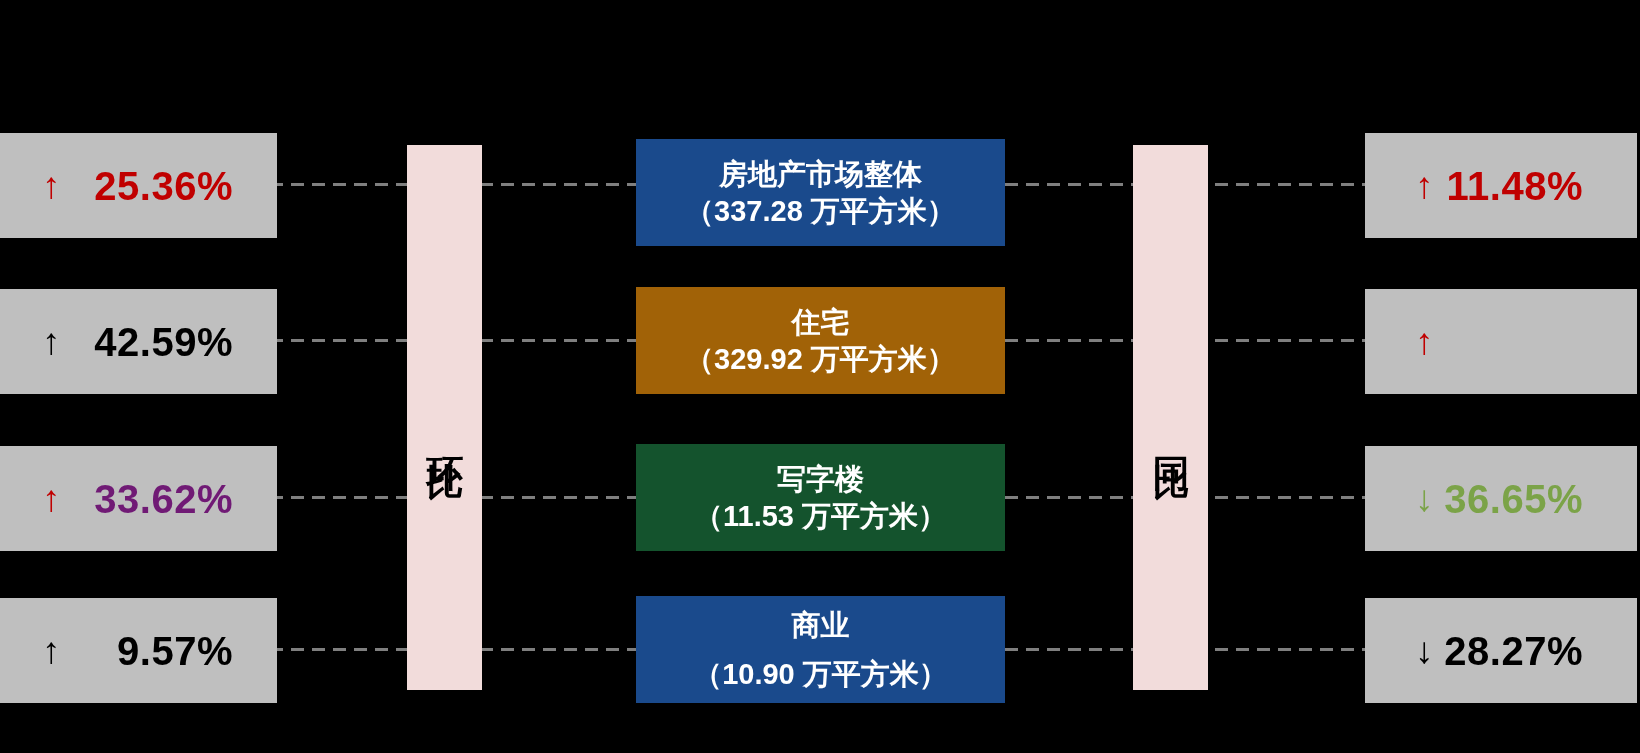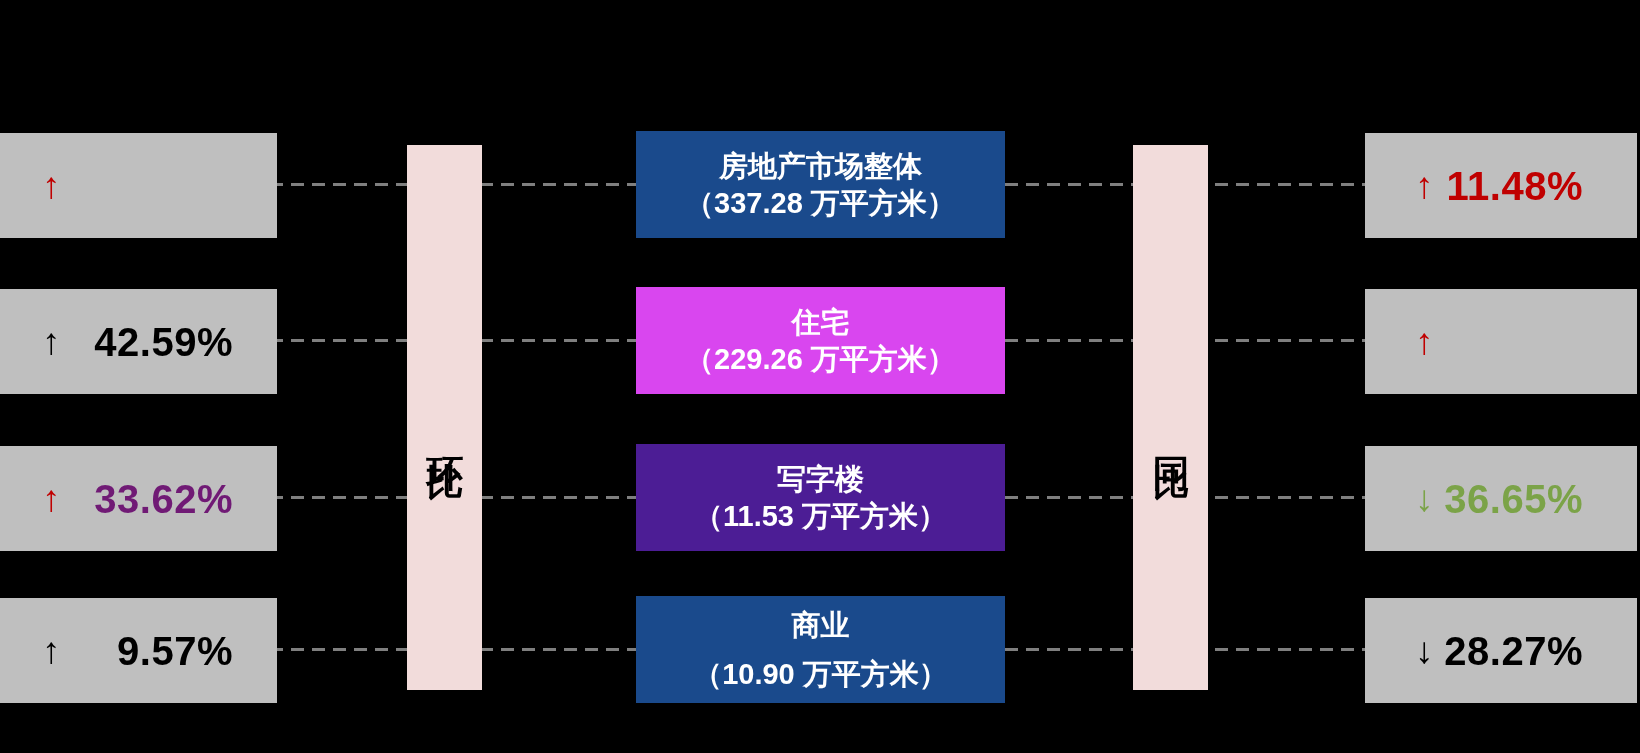--- a/index.html
+++ b/index.html
@@ -104,47 +104,48 @@
 
 <div class="stage">
 
   <div class="dash r1"></div>
   <div class="dash r2"></div>
   <div class="dash r3"></div>
   <div class="dash r4"></div>
 
   <div class="gbox left r1" style="background-color: rgb(191, 191, 191);">
     <span class="arrow" style="color: rgb(192, 0, 0);">↑</span>
+    <span class="pct" style="color: rgb(192, 0, 0);">25.36%</span>
   </div>
   <div class="gbox left r2" style="background-color: rgb(191, 191, 191);">
     <span class="arrow" style="color: rgb(0, 0, 0);">↑</span>
     <span class="pct" style="color: rgb(0, 0, 0);">42.59%</span>
   </div>
   <div class="gbox left r3" style="background-color: rgb(191, 191, 191);">
     <span class="arrow" style="color: rgb(192, 0, 0);">↑</span>
     <span class="pct" style="color: #701a75;">33.62%</span>
   </div>
   <div class="gbox left r4" style="background-color: rgb(191, 191, 191);">
     <span class="arrow" style="color: rgb(0, 0, 0);">↑</span>
     <span class="pct" style="color: rgb(0, 0, 0); margin-left: 41px;">9.57%</span>
   </div>
 
   <div class="vbar mom" style="background-color: rgb(242, 220, 219);">
     <span class="vlabel">环比</span>
   </div>
 
-  <div class="bbox r1" style="background-color: rgb(26, 74, 140);">
+  <div class="bbox r1" style="background-color: rgb(26, 74, 140); margin-top: 8px;">
     <div class="btitle">房地产市场整体</div>
     <div class="bsub">（337.28 万平方米）</div>
   </div>
-  <div class="bbox r2" style="background-color: #d946ef; text-align: right;">
+  <div class="bbox r2" style="background-color: #a16207; text-align: right;">
     <div class="btitle">住宅</div>
-    <div class="bsub">（229.26 万平方米）</div>
+    <div class="bsub">（329.92 万平方米）</div>
   </div>
-  <div class="bbox r3" style="background-color: #4c1d95;">
+  <div class="bbox r3" style="background-color: #14532d;">
     <div class="btitle">写字楼</div>
     <div class="bsub">（11.53 万平方米）</div>
   </div>
   <div class="bbox r4" style="background-color: rgb(26, 74, 140); gap: 12px;">
     <div class="btitle">商业</div>
     <div class="bsub">（10.90 万平方米）</div>
   </div>
 
   <div class="vbar yoy" style="background-color: rgb(242, 220, 219);">
     <span class="vlabel">同比</span>

